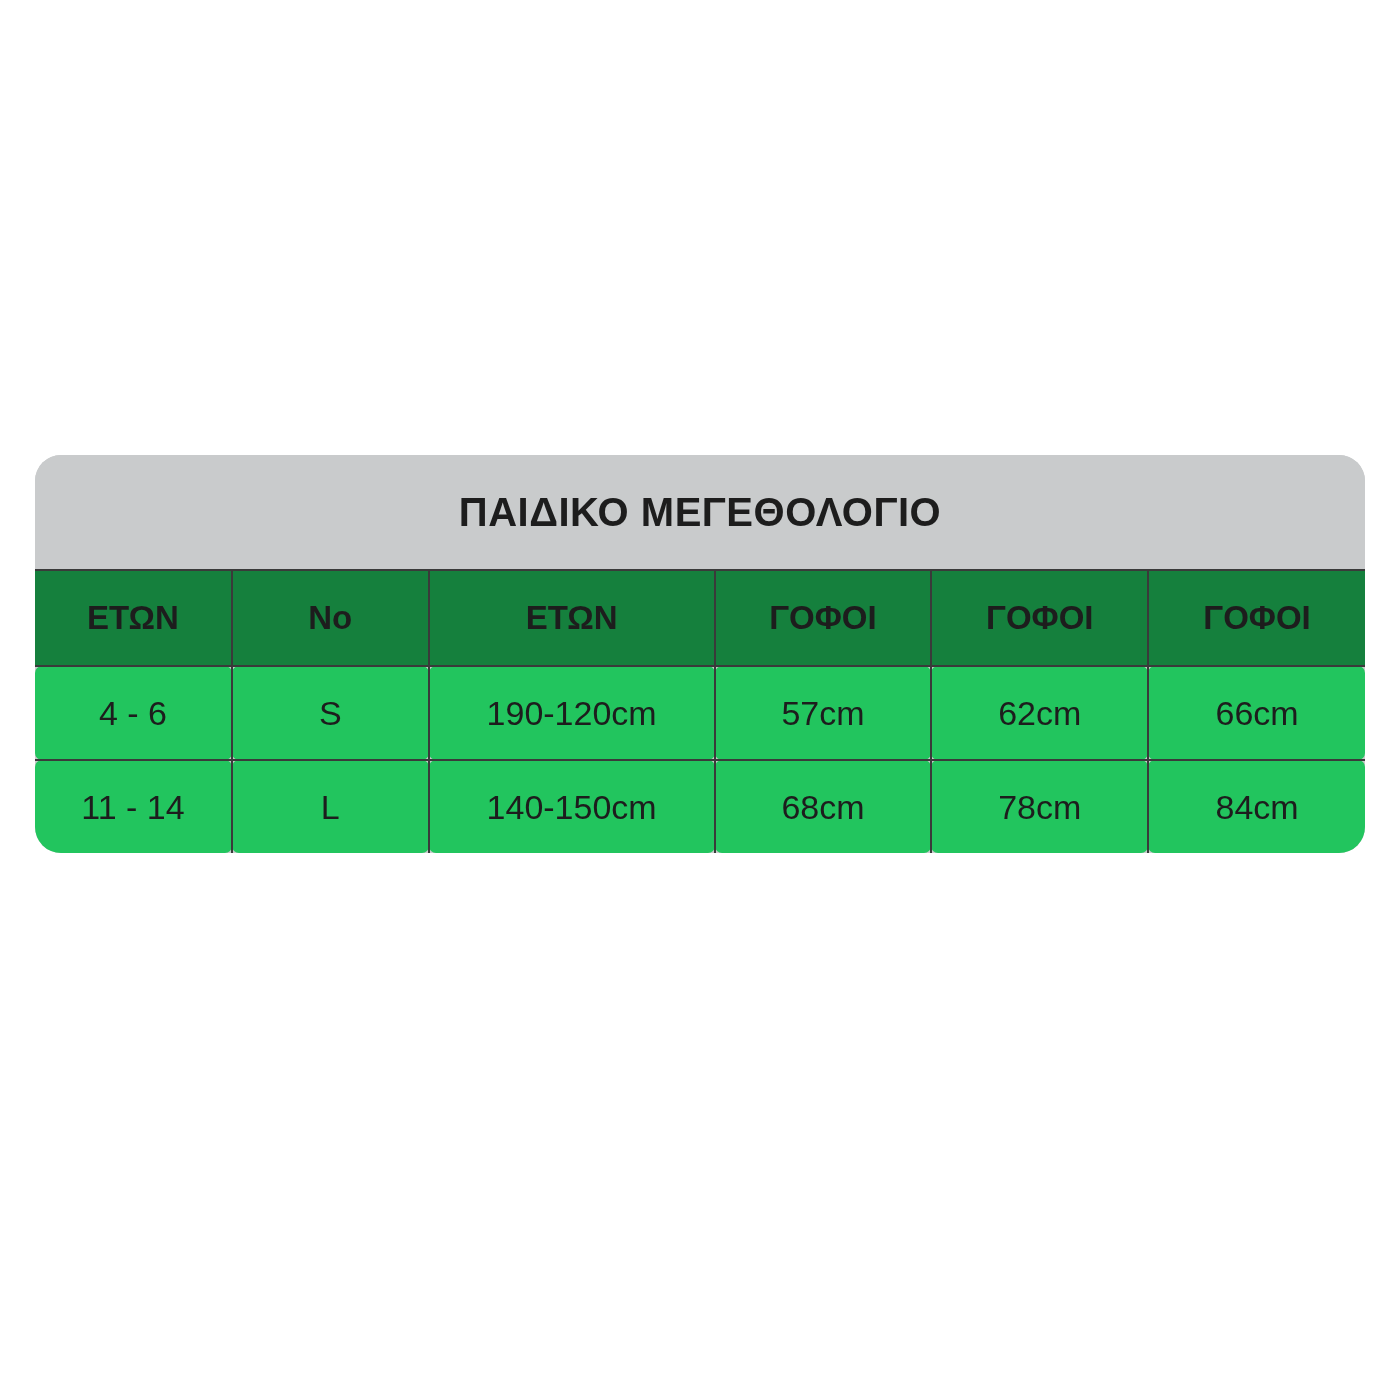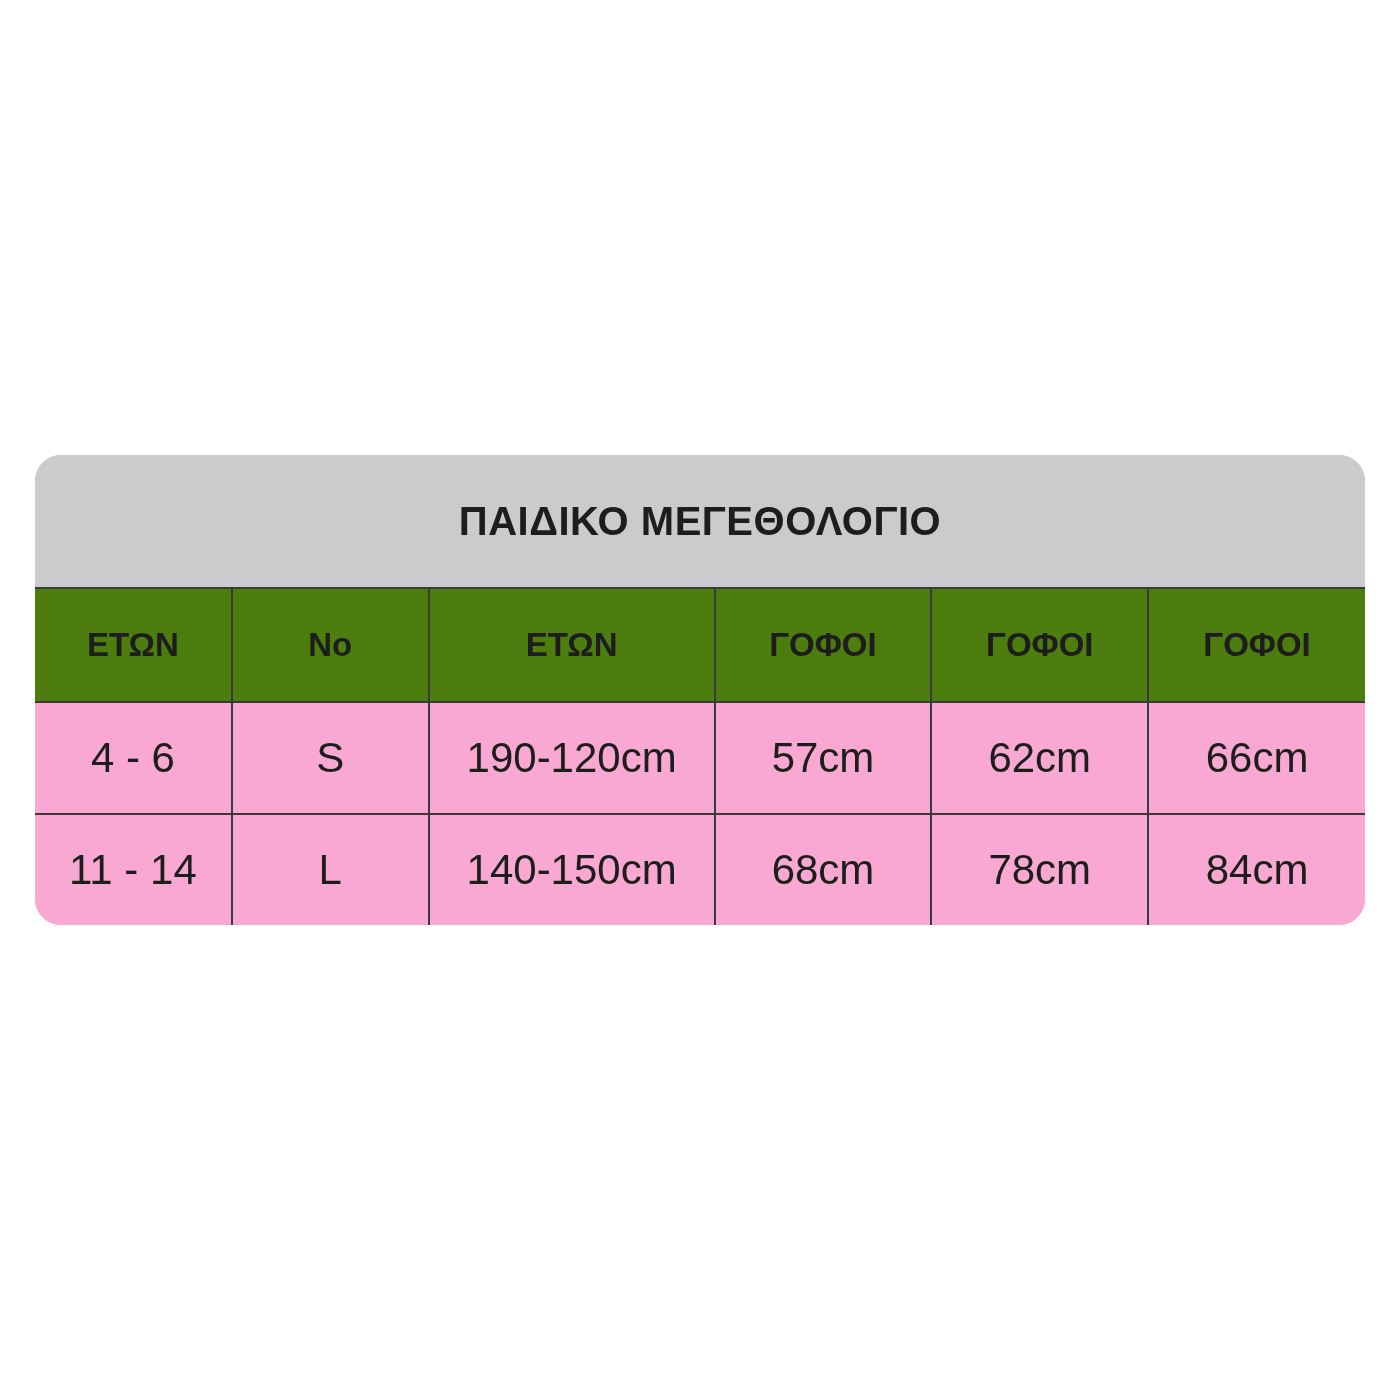--- a/index.html
+++ b/index.html
@@ -34,47 +34,48 @@
     border-collapse: collapse;
     table-layout: fixed;
   }
 
   table.chart-table td,
   table.chart-table th {
     border: 2px solid #3a3a3a;
     color: #1d1d1d;
     text-align: center;
     vertical-align: middle;
-    padding: 17px;
+    padding: 8px;
   }
 
   
   .title-cell {
     border-top: none !important;
     border-left: none !important;
     border-right: none !important;
     font-size: 40px;
     font-weight: bold;
     letter-spacing: 0.5px;
     height: 98px;
     background: #c9cbcc;
   }
 
   .head-cell {
     font-size: 33px;
     font-weight: bold;
     height: 78px;
-    background: #4d7c0f;
+    background: #15803d;
   }
 
   .body-cell {
-    font-size: 42px;
+    font-size: 34px;
     font-weight: normal;
     height: 76px;
-    background: #f9a8d4;
+    background: #22c55e;
+    border-radius: 7px;
   }
 
   
   table.chart-table tr > td:first-child,
   table.chart-table tr > th:first-child {
     border-left: none;
   }
   table.chart-table tr > td:last-child,
   table.chart-table tr > th:last-child {
     border-right: none;

